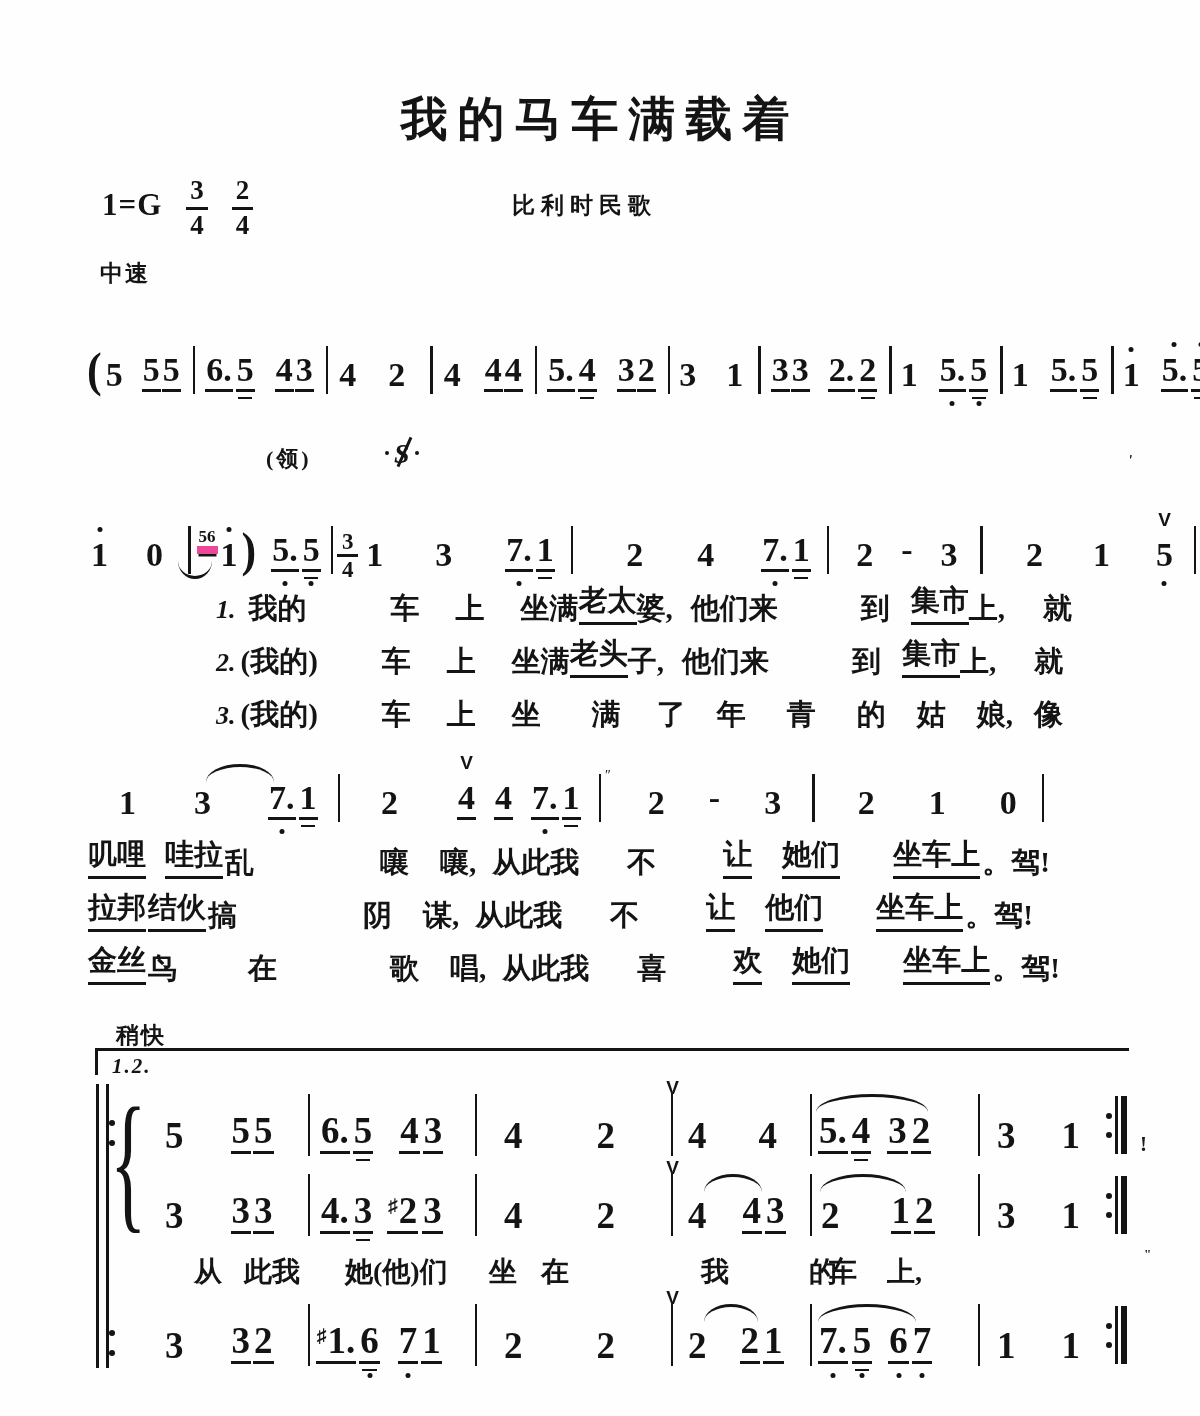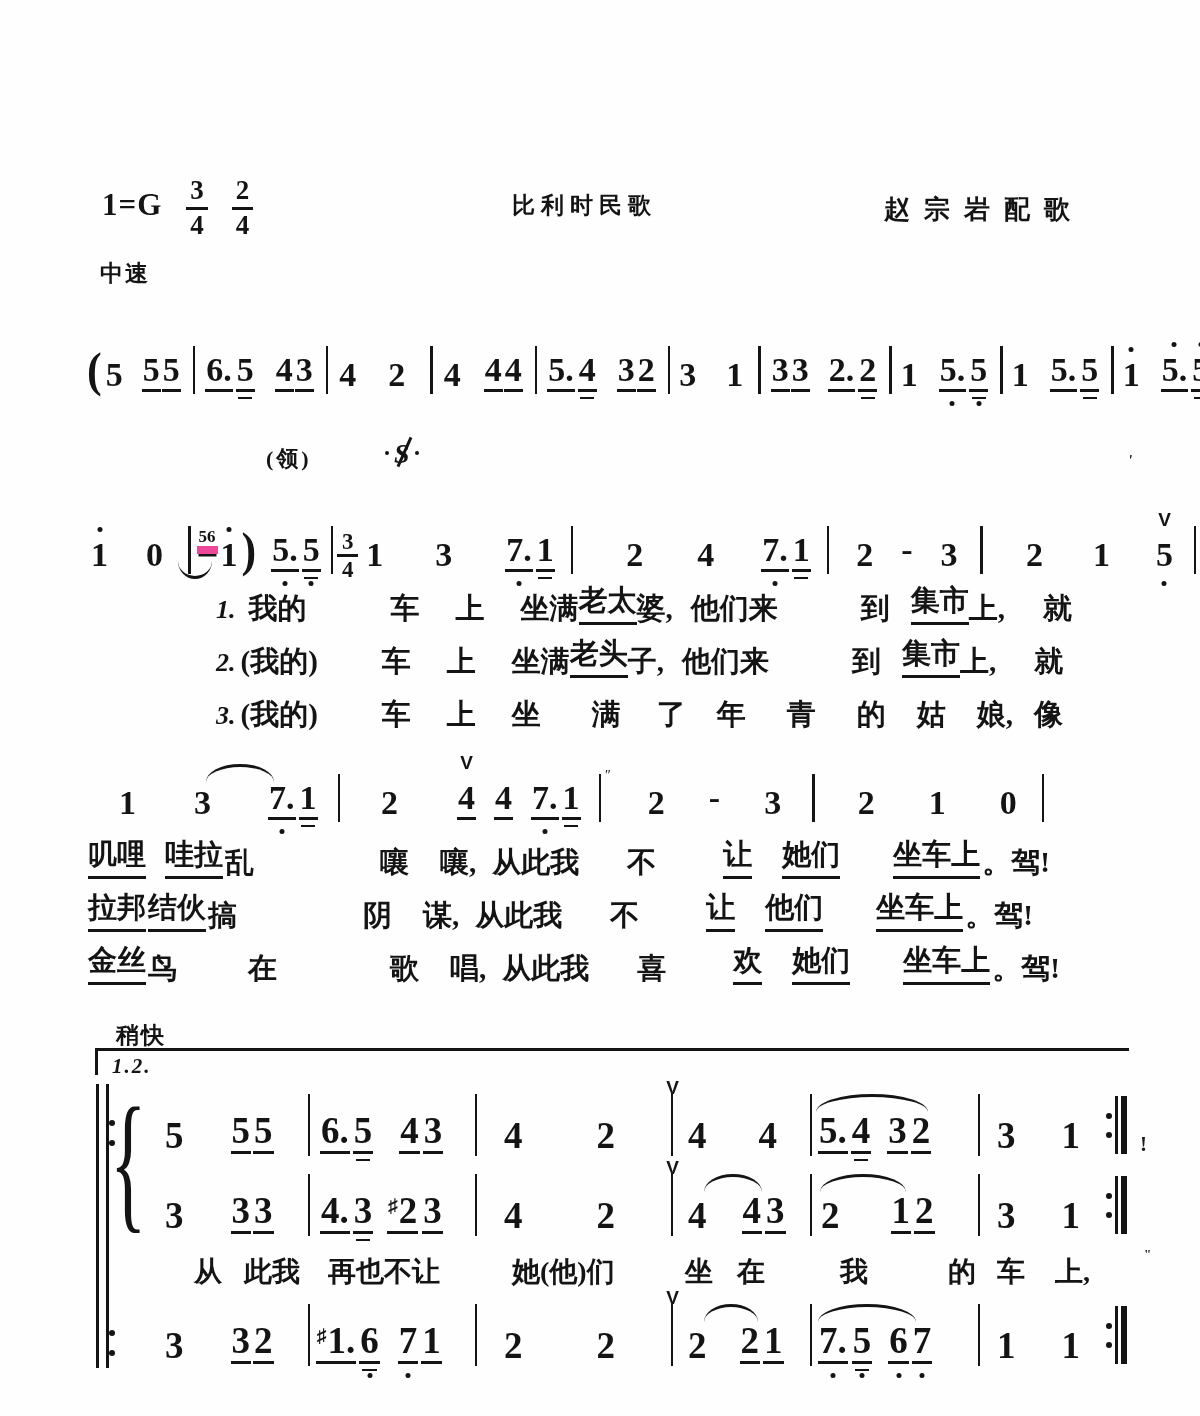--- a/index.html
+++ b/index.html
@@ -101,35 +101,35 @@
   .logo{width:17px;height:17px;border-radius:50%;display:inline-block;
         background:repeating-linear-gradient(115deg,#454545 0 3px,#fdfdfd 3px 5px);
         border:1px solid #454545;}
   .site{font-size:18px;font-style:italic;color:#3d3d3d;letter-spacing:2px;}
 </style>
 </head>
 <body>
 
 <div class="page">
 
+  <h1 class="title">我的马车满载着</h1>
 
   <div class="keyrow">
     <span class="keytxt">1=G</span>
     <span class="frac">
       <span class="n">3</span>
       <span class="d">4</span>
     </span>
     <span class="frac">
       <span class="n">2</span>
       <span class="d">4</span>
     </span>
   </div>
 
   <div class="source">比利时民歌</div>
-  <div class="credit">赵宗岩配歌</div>
   <div class="tempo1">中速</div>
 
   <div class="mline line1">
       <span class="nt pp"><span class="dg">(</span></span>
       <span class="nt" style="margin-left: 2px;"><span class="dg">5</span></span>
       <span class="nt u1" style="margin-left: 18px;"><span class="dg">5</span></span>
       <span class="nt u1" style="margin-left: 1px;"><span class="dg">5</span></span>
       <span class="bl" style="margin-left: 12px;"></span>
       <span class="nt u1" style="margin-left: 10px;"><span class="dg">6.</span></span>
       <span class="nt u1" style="margin-left: 3px;"><span class="dg">5</span><span class="u2"></span></span>
@@ -432,23 +432,20 @@
             <span class="tb"></span>
             <span class="kb"></span>
           </span>
         </span>
         <span class="mrow lr r2">
           <span class="meas ly">
             <span class="lseg" style="margin-left: 40px;">从</span>
             <span class="lseg" style="margin-left: 22px;">此我</span>
           </span>
           <span class="meas ly">
-            <span class="lseg" style="margin-left: 16px;">再也不让</span>
-          </span>
-          <span class="meas ly">
             <span class="lseg" style="margin-left: 33px;">她(他)们</span>
           </span>
           <span class="meas ly">
             <span class="lseg" style="margin-left: 10px;">坐</span>
             <span class="lseg" style="margin-left: 24px;">在</span>
           </span>
           <span class="meas ly">
             <span class="lseg" style="margin-left: 26px;">我</span>
             <span class="lseg" style="margin-left: 80px;">的</span>
           </span>

